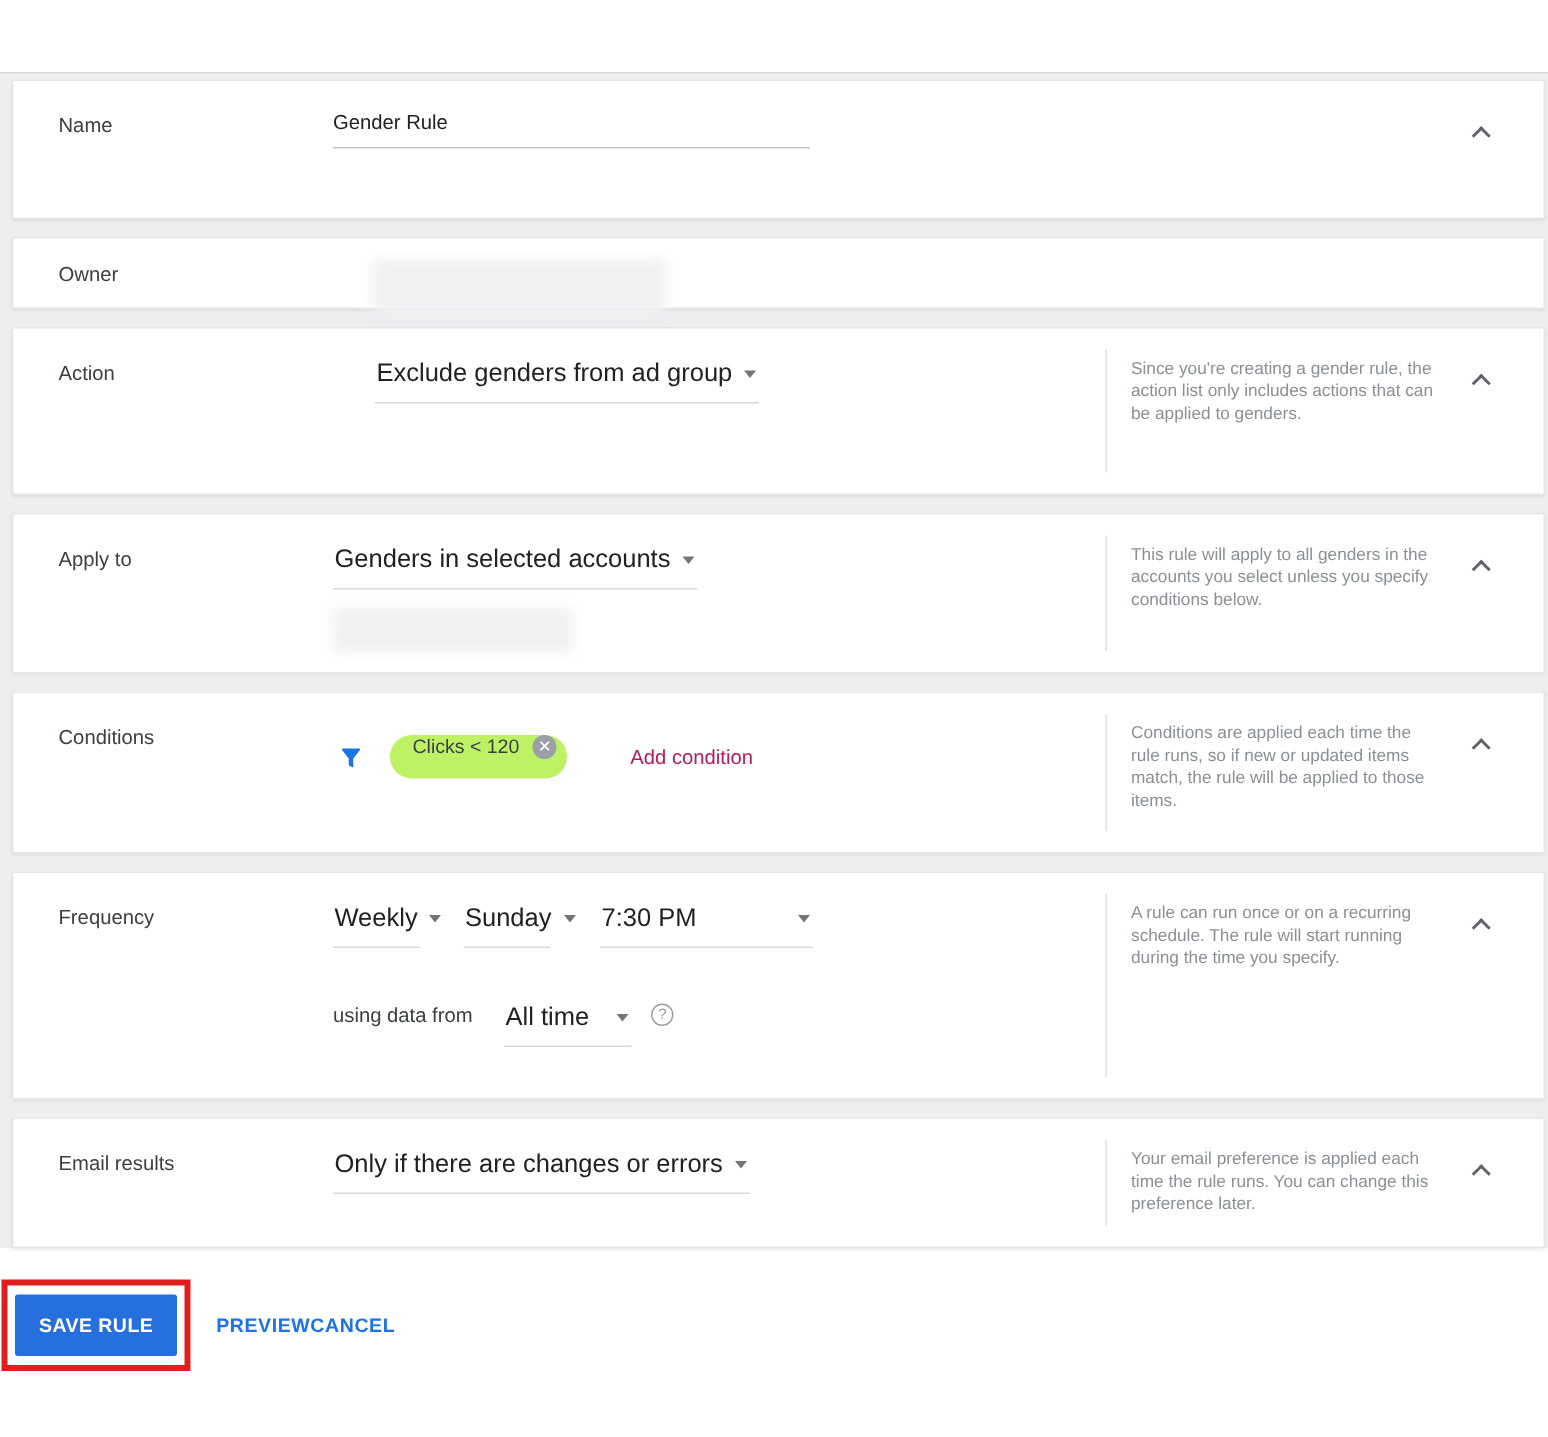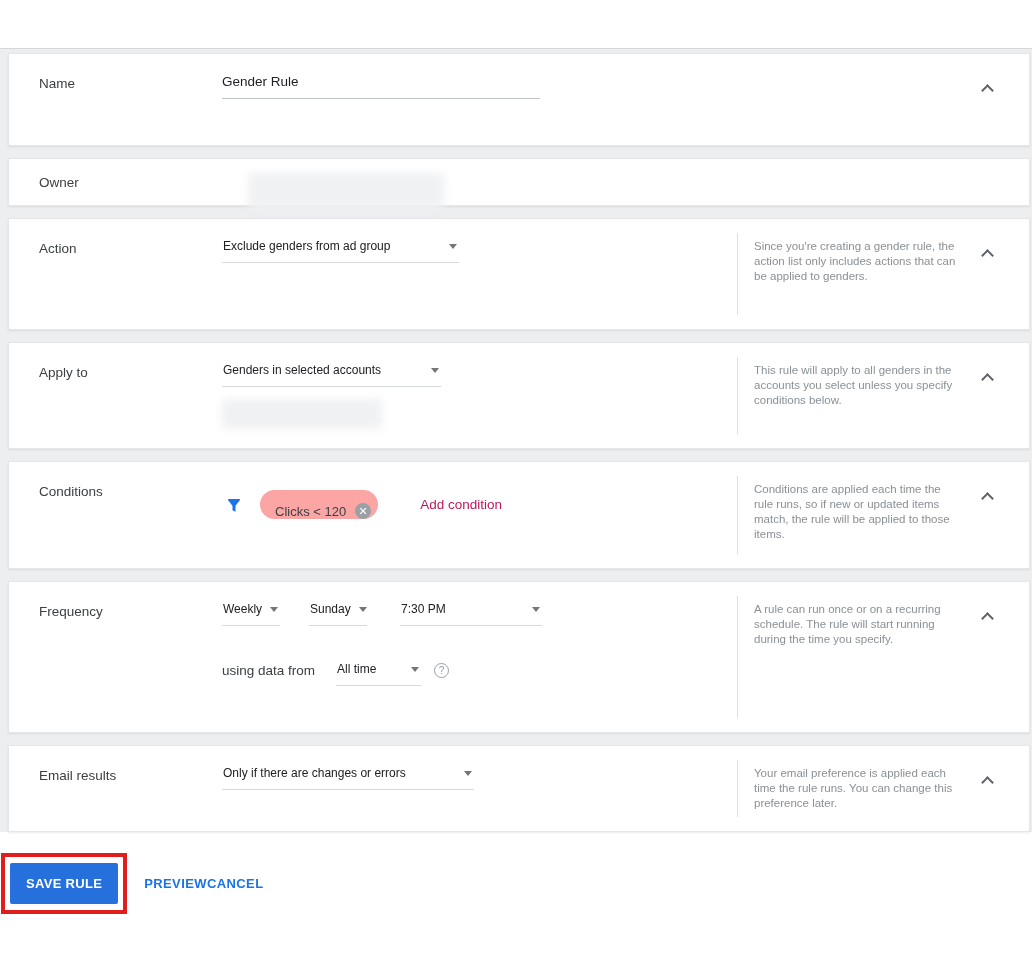--- a/index.html
+++ b/index.html
@@ -46,39 +46,39 @@
   .text-field { display: inline-block; width: 318px; }
   .text-field input {
     width: 100%; border: none; border-bottom: 1px solid #c2c5c8; outline: none;
     font-family: inherit; font-size: 13.5px; color: #202124; padding: 2px 0 9px 0; background: transparent;
   }
 
   
   .select {
     display: inline-flex; align-items: center; justify-content: space-between;
     border-bottom: 1px solid #d7dadd; padding: 2px 2px 9px 1px;
-    font-size: 12px; color: #202124; cursor: pointer; vertical-align: top;
+    font-size: 17px; color: #202124; cursor: pointer; vertical-align: top;
   }
   .select .caret {
     width: 0; height: 0; margin-left: 8px;
     border-left: 4.5px solid transparent; border-right: 4.5px solid transparent;
     border-top: 5px solid #757575;
   }
 
   .redacted {
     background: #f0f1f3; border-radius: 3px; filter: blur(4px);
   }
   .redacted.owner { width: 196px; height: 36px; margin: -4px 0 0 26px; }
   .redacted.apply { width: 160px; height: 30px; margin: 12px 0 0 0; }
 
   
   .cond-row { display: flex; align-items: center; padding-top: 10px; }
   .filter-icon { width: 18px; height: 18px; margin: 0 17px 0 3px; }
   .chip {
-    display: inline-flex; align-items: flex-end; background: #fca5a5; border-radius: 15px;
+    display: inline-flex; align-items: flex-start; background: #bef264; border-radius: 15px;
     height: 29px; padding: 0 7px 0 15px; font-size: 13px; color: #3c4043; cursor: default;
   }
   .chip .x-circle {
     width: 16px; height: 16px; border-radius: 50%; background: #9aa0a6; color: #ffffff;
     font-size: 11px; line-height: 16px; text-align: center; margin-left: 9px; cursor: pointer;
     font-weight: bold;
   }
   .add-condition { margin-left: 42px; font-size: 13.5px; color: #be185d; cursor: pointer; }
 
   
@@ -109,21 +109,21 @@
     background: transparent; border: none; color: #1a73e8; font-family: inherit;
     font-size: 13px; font-weight: bold; letter-spacing: .4px; cursor: pointer;
   }
   .preview-btn { margin-left: 17px; }
   .cancel-btn { }
 
   
   .card-name { height: 93px; }
   .card-owner { height: 48px; }
   .card-owner .labelcol { padding-top: 16px; }
-  .card-action { height: 112px; }
+  .card-action { height: 112px; gap: 28px; }
   .card-apply { height: 107px; }
   .card-conditions { height: 108px; }
   .card-frequency { height: 152px; }
   .card-email { height: 87px; }
 </style>
 </head>
 <body>
 
 <div class="cards-wrap">
 

